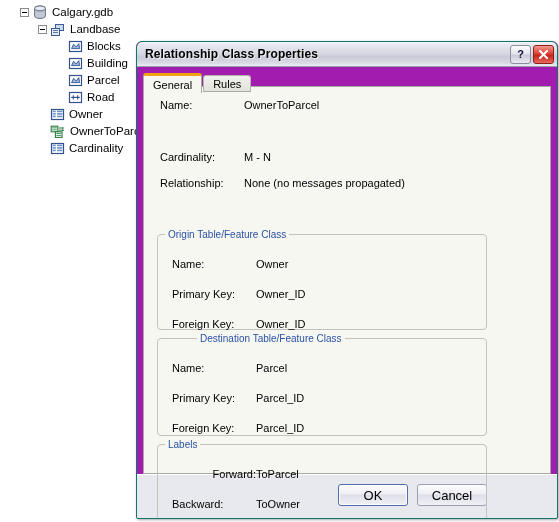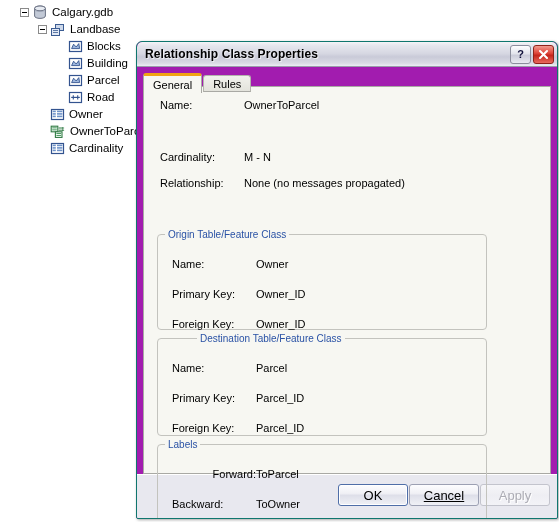--- a/index.html
+++ b/index.html
@@ -415,21 +415,18 @@
           <span class="gb-label">Backward:</span>
           <span>ToOwner</span>
         </div>
       </fieldset>
     </div>
 
   <div id="buttonbar">
       <div class="dlgbtn default" style="left: 201px;">
         <span>OK</span>
       </div>
-      <div class="dlgbtn" style="left: 272px; text-decoration: underline;">
+      <div class="dlgbtn" style="left: 280px;">
         <span>Cancel</span>
       </div>
-      <div class="dlgbtn disabled" style="left: 343px;">
-        <span>Apply</span>
-      </div>
     </div>
 
 </div>
 
 </body></html>

